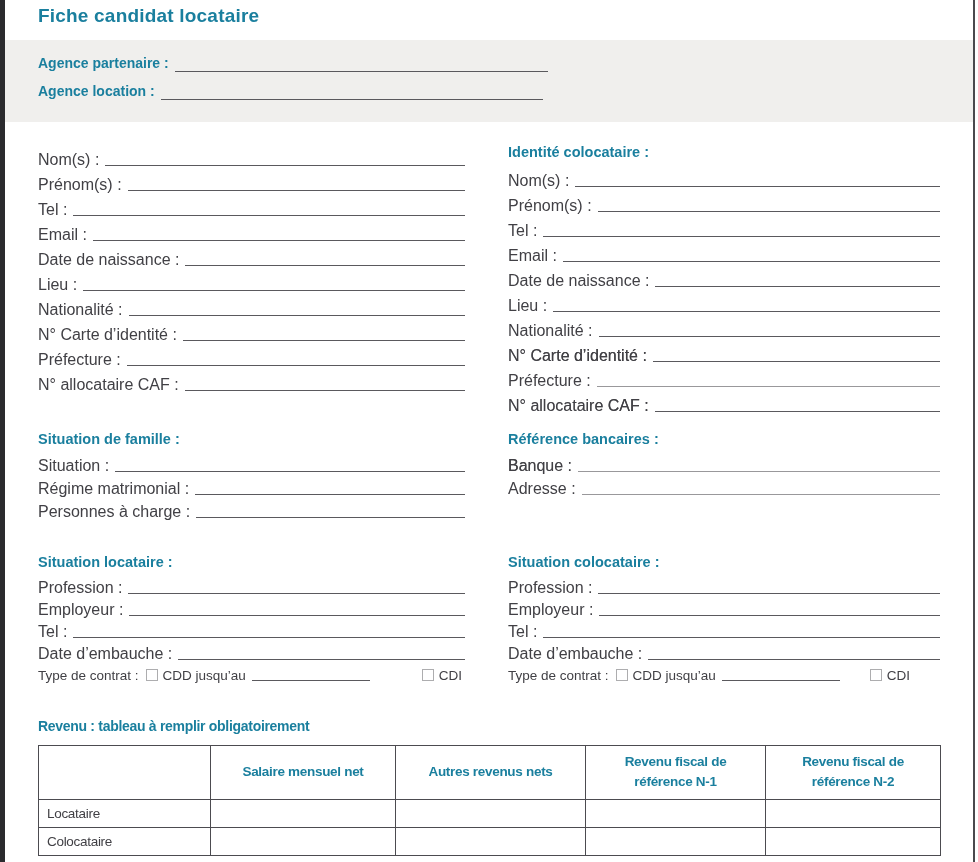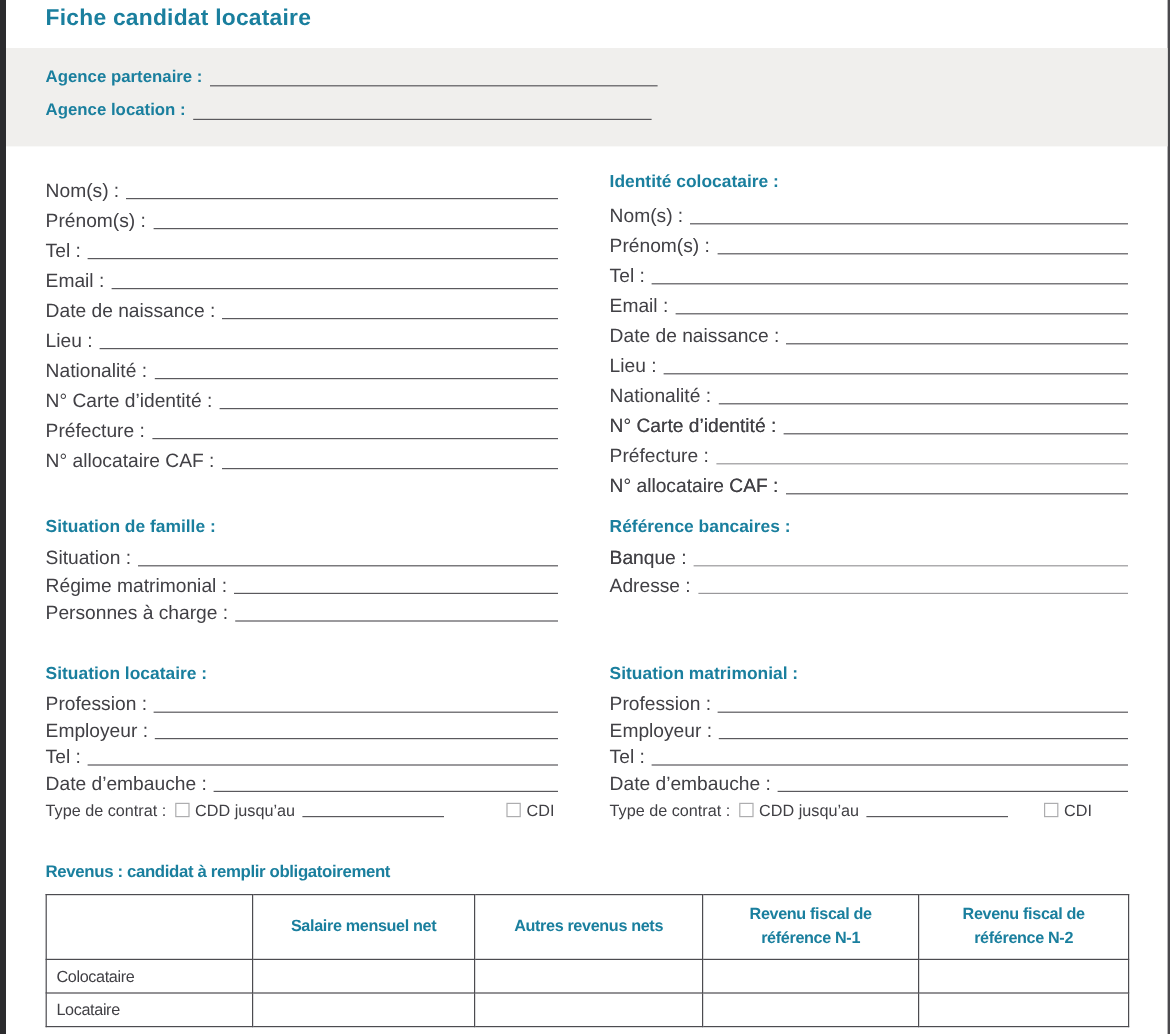--- a/index.html
+++ b/index.html
@@ -233,21 +233,21 @@
     <span class="checkbox"></span>
     <span class="lbl">CDD jusqu’au</span>
     <span class="cdd-line"></span>
     <span class="spacer"></span>
     <span class="checkbox"></span>
     <span class="lbl">CDI</span>
   </div>
 </div>
 
 <div class="sec sec-sit" id="sec-situation-colocataire">
-  <div class="sec-title">Situation matrimonial :</div>
+  <div class="sec-title">Situation colocataire :</div>
   <div class="row">
       <span class="lbl">Profession :</span>
       <span class="fill"></span>
     </div>
   <div class="row">
       <span class="lbl">Employeur :</span>
       <span class="fill"></span>
     </div>
   <div class="row">
       <span class="lbl">Tel :</span>
@@ -261,47 +261,47 @@
     <span class="lbl">Type de contrat :</span>
     <span class="checkbox"></span>
     <span class="lbl">CDD jusqu’au</span>
     <span class="cdd-line"></span>
     <span class="spacer"></span>
     <span class="checkbox"></span>
     <span class="lbl">CDI</span>
   </div>
 </div>
 
-<div class="revenus-title">Revenus : candidat à remplir obligatoirement</div>
+<div class="revenus-title">Revenu : tableau à remplir obligatoirement</div>
 <table class="revenus">
   <colgroup>
     <col style="width:172px">
       <col style="width:185px">
       <col style="width:190px">
       <col style="width:180px">
       <col style="width:175px">
   </colgroup>
   <thead>
     <tr>
       <th></th>
       <th>Salaire mensuel net</th>
       <th>Autres revenus nets</th>
       <th>Revenu fiscal de référence N-1</th>
       <th>Revenu fiscal de référence N-2</th>
     </tr>
   </thead>
   <tbody>
     <tr>
-      <td class="rowlabel">Colocataire</td>
+      <td class="rowlabel">Locataire</td>
       <td></td>
       <td></td>
       <td></td>
       <td></td>
     </tr>
     <tr>
-      <td class="rowlabel">Locataire</td>
+      <td class="rowlabel">Colocataire</td>
       <td></td>
       <td></td>
       <td></td>
       <td></td>
     </tr>
   </tbody>
 </table>
 
 </body></html>

